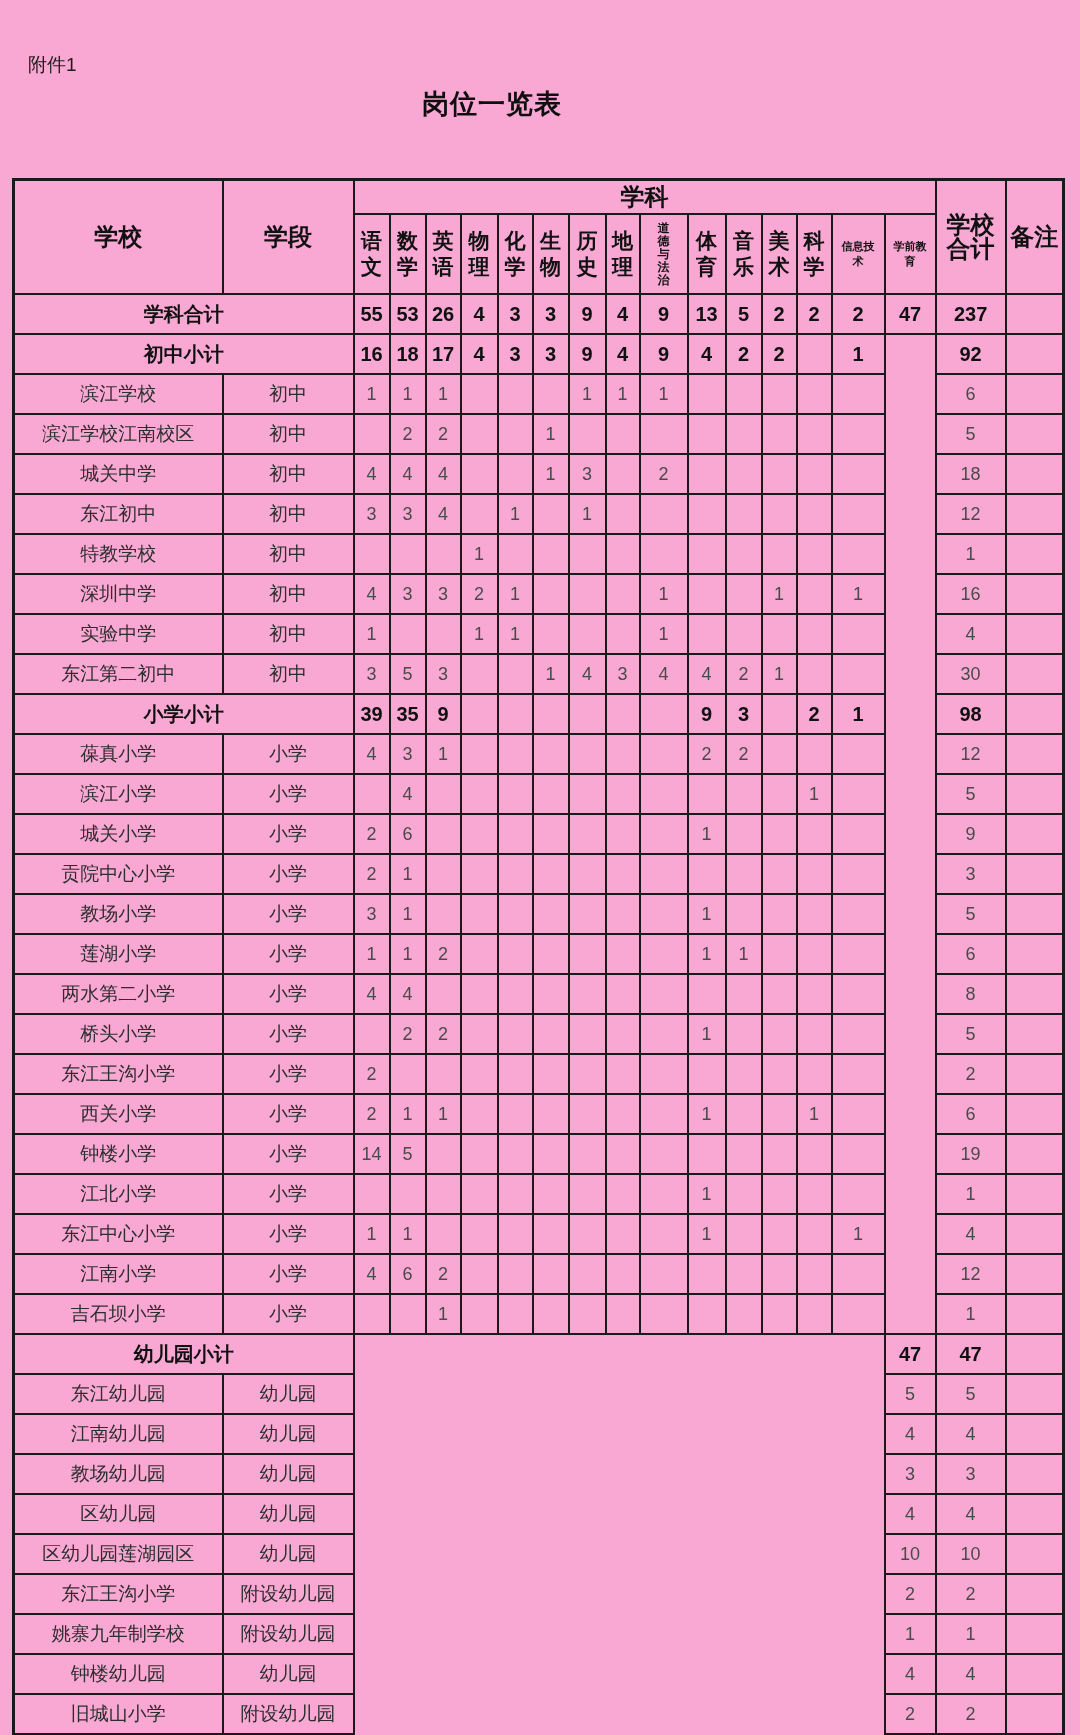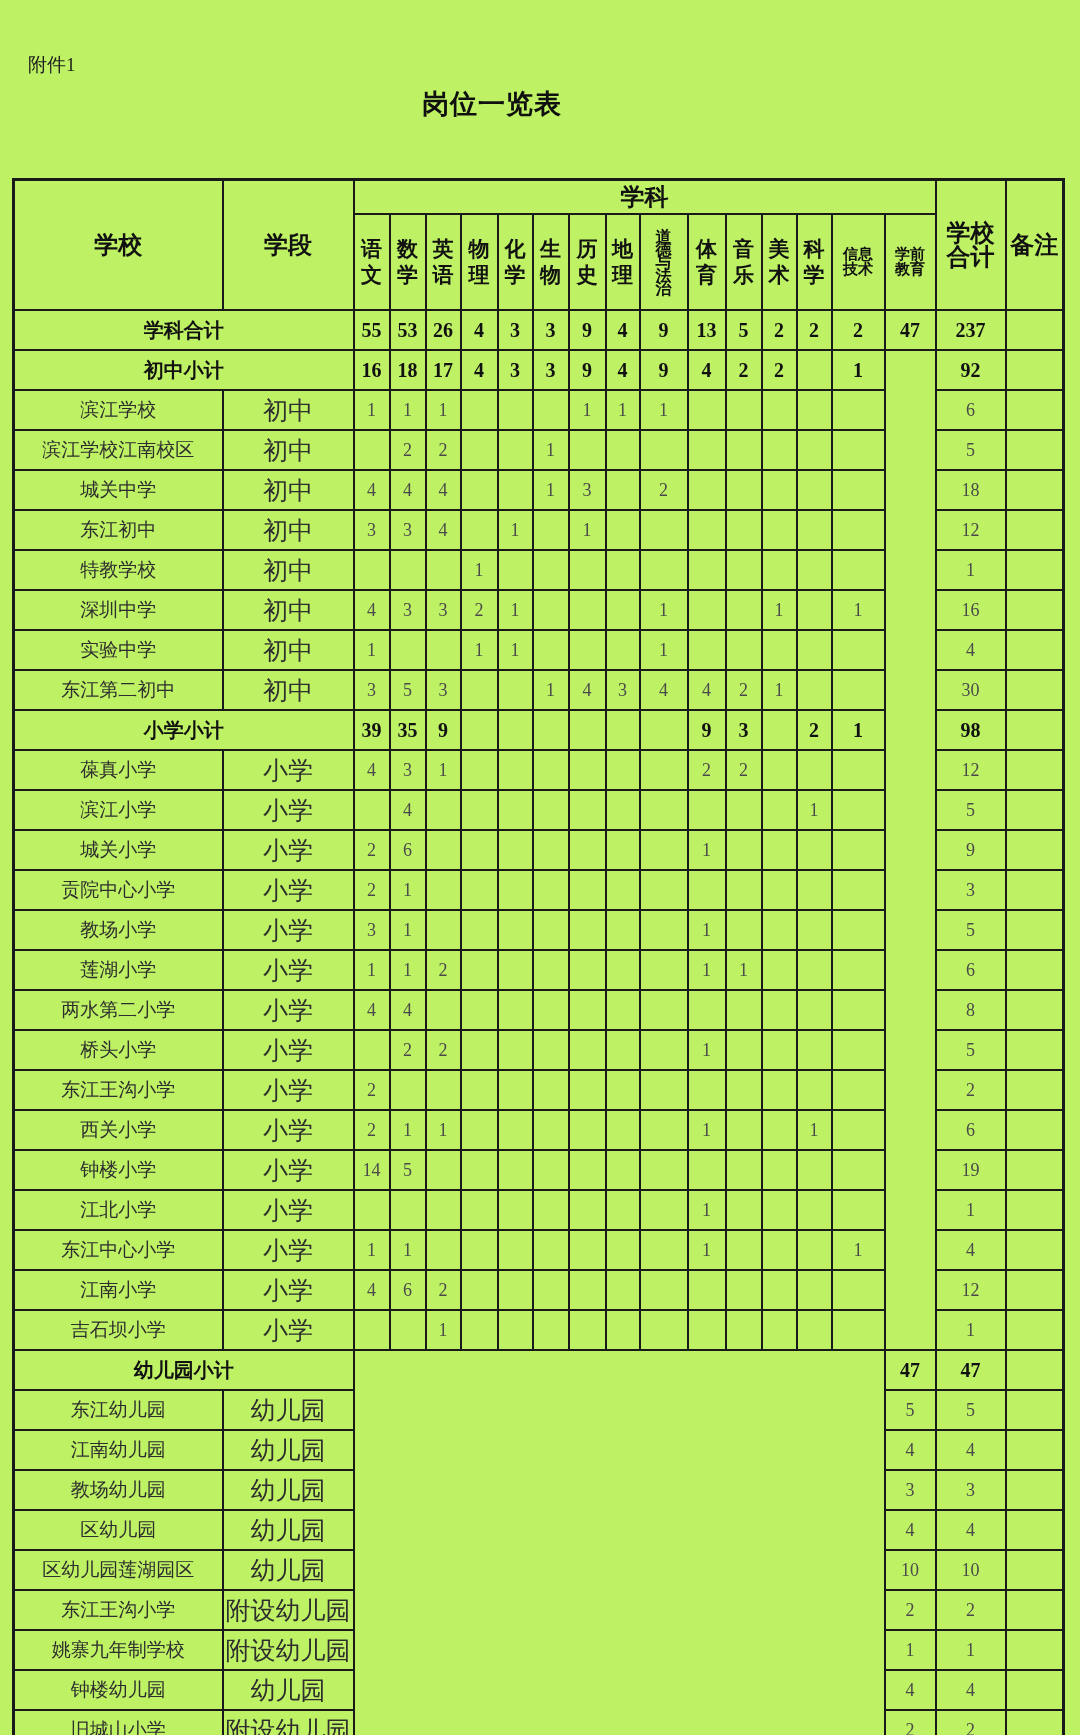--- a/index.html
+++ b/index.html
@@ -1,35 +1,35 @@
 <!DOCTYPE html>
 <html><head>
 <meta charset="utf-8">
 <style>
   html,body{margin:0;padding:0;}
   body{font-family:"Liberation Sans","DejaVu Sans",sans-serif;}
-  .page{position:relative;width:1080px;height:1735px;background:#bef264;overflow:hidden;font-family:Liberation Serif, serif;}
+  .page{position:relative;width:1080px;height:1735px;background:#f9a8d4;overflow:hidden;}
   .attachment{position:absolute;left:28px;top:52px;font-size:19px;color:#1c1c1c;}
   .title{position:absolute;left:12px;top:84px;width:960px;text-align:center;color:#0f0f0f;
          font-weight:bold;font-size:27px;line-height:40px;letter-spacing:1px;}
   table.grid{position:absolute;left:12px;top:178px;width:1050px;border-collapse:collapse;
              table-layout:fixed;background:transparent;}
   table.grid,table.grid th,table.grid td{border:2px solid #1a1a1a;}
   table.grid{border-width:3px;}
   th,td{text-align:center;vertical-align:middle;padding:0;overflow:hidden;word-break:break-all;}
   thead tr.r1 th{height:28px;font-size:24px;font-weight:bold;color:#111;}
   thead tr.r2 th{height:62px;}
   .h-big{font-size:21px;font-weight:bold;color:#111;line-height:26px;}
-  .h-small{font-size:15px;font-weight:bold;color:#111;line-height:15px;padding:16px 8px;}
-  .h-tiny{font-size:16px;font-weight:bold;color:#111;line-height:13px;padding:0 13px;}
+  .h-small{font-size:11px;font-weight:bold;color:#111;line-height:15px;padding:8px 8px;}
+  .h-tiny{font-size:12px;font-weight:bold;color:#111;line-height:13px;padding:0 13px;}
   .h-side{font-size:20px;font-weight:bold;color:#111;line-height:24px;}
   tbody td{height:38px;font-size:18px;color:#4a4a4a;}
   td.lbl{font-weight:bold;font-size:20px;color:#111;margin-top:36px;}
   td.sch{font-size:19px;color:#2e2e2e;}
-  td.stg{font-size:25px;color:#2e2e2e;}
+  td.stg{font-size:19px;color:#2e2e2e;}
   td.num{font-size:18px;color:#4a4a4a;}
   td.b{font-weight:bold;font-size:20px;color:#111;}
 </style>
 </head>
 <body>
 
 <div class="page">
   <div class="attachment">附件1</div>
   <div class="title">
     <div>岗位一览表</div>

